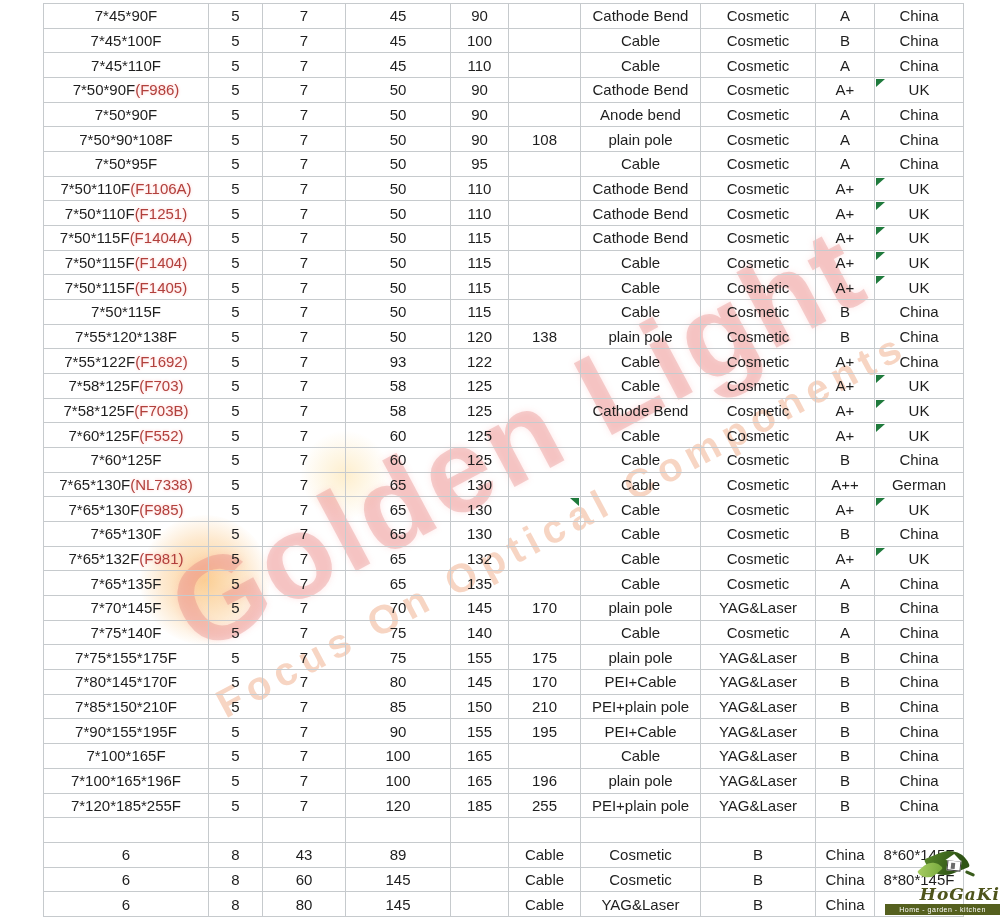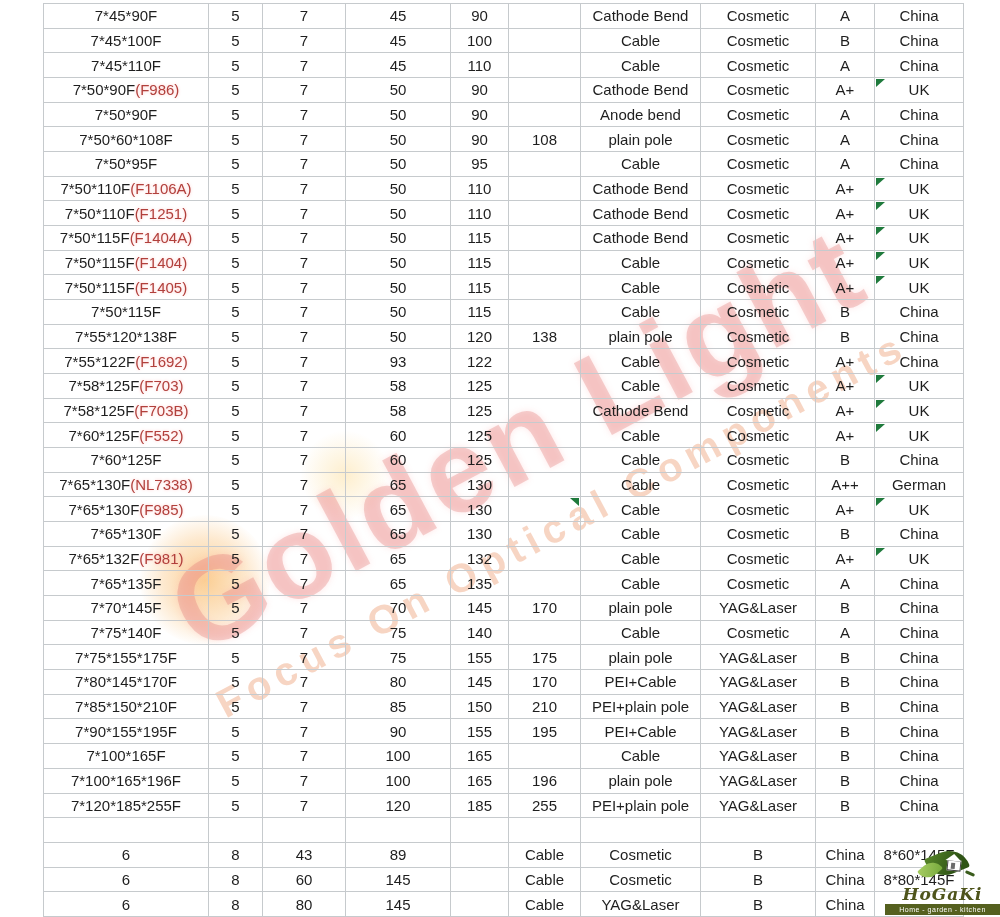--- a/index.html
+++ b/index.html
@@ -40,21 +40,21 @@
   .leaf-light{position:absolute;left:34px;top:15px;width:22px;height:14px;
     background:linear-gradient(135deg,#a7cc63,#76a93c);
     border-radius:2px 16px 2px 16px;transform:rotate(-40deg);}
   .leaf-stem{position:absolute;left:80px;top:24px;width:10px;height:3px;background:#3a5c1c;
     border-radius:2px;transform:rotate(25deg);}
   .house{position:absolute;left:62px;top:12px;width:12px;height:9px;background:#ffffff;
     border:1px solid #444;transform:rotate(6deg);}
   .house:before{content:"";position:absolute;left:-3px;top:-7px;width:0;height:0;
     border-left:8px solid transparent;border-right:8px solid transparent;border-bottom:7px solid #ffffff;}
   .house:after{content:"";position:absolute;left:3px;top:2px;width:4px;height:6px;background:#6b6b6b;}
-  .logo-name{margin-top:-2px;text-align:center;font-family:"DejaVu Serif",serif;
+  .logo-name{margin-top:-2px;text-align:right;font-family:"DejaVu Serif",serif;
     font-style:italic;font-weight:bold;font-size:17px;color:#4e541b;letter-spacing:1px;}
   .logo-bar{margin-top:0;background:#55601f;color:#ffffff;font-size:7px;letter-spacing:.5px;
     text-align:center;padding:1.5px 0 2px 0;white-space:nowrap;}
 </style>
 </head>
 <body>
 
 <div class="page">
 
   <div class="watermark">
@@ -122,21 +122,21 @@
       <div class="cell">5</div>
       <div class="cell">7</div>
       <div class="cell">50</div>
       <div class="cell">90</div>
       <div class="cell"></div>
       <div class="cell">Anode bend</div>
       <div class="cell">Cosmetic</div>
       <div class="cell">A</div>
       <div class="cell">China</div>
       <div class="cell">
-        <span>7*50*60*108F</span>
+        <span>7*50*90*108F</span>
       </div>
       <div class="cell">5</div>
       <div class="cell">7</div>
       <div class="cell">50</div>
       <div class="cell">90</div>
       <div class="cell">108</div>
       <div class="cell">plain pole</div>
       <div class="cell">Cosmetic</div>
       <div class="cell">A</div>
       <div class="cell">China</div>

